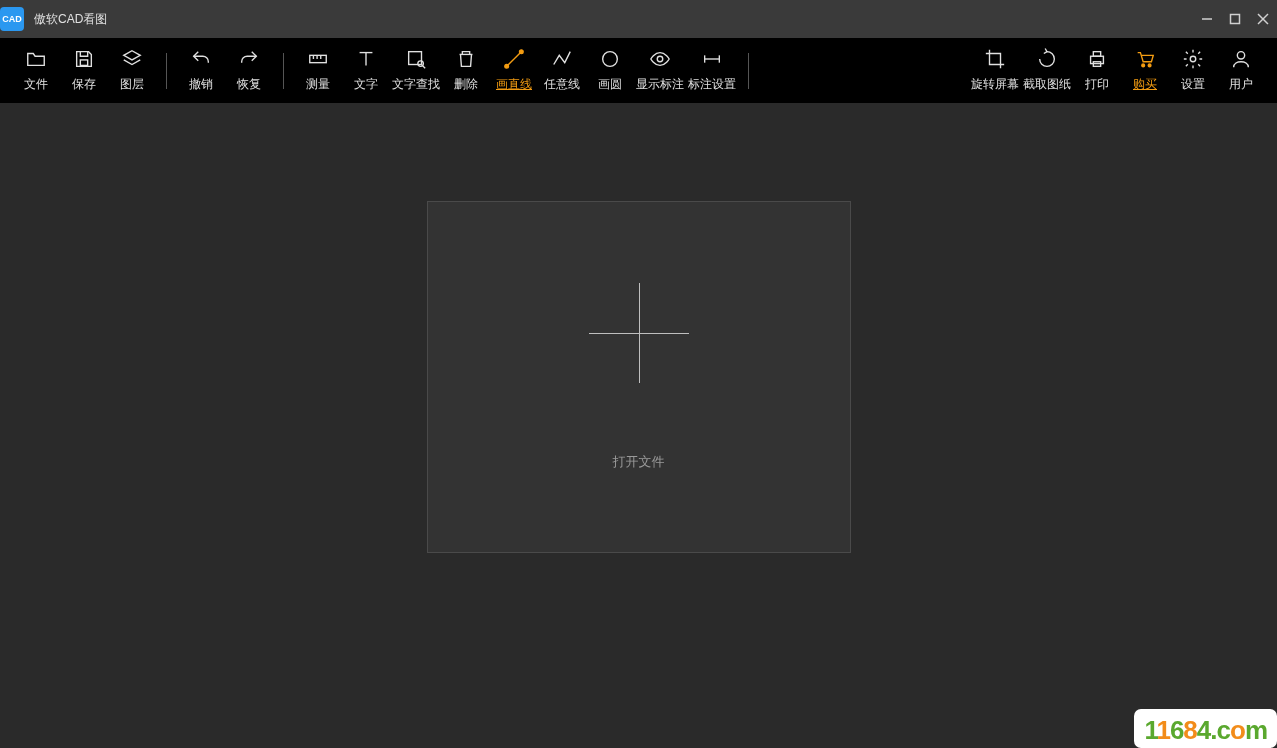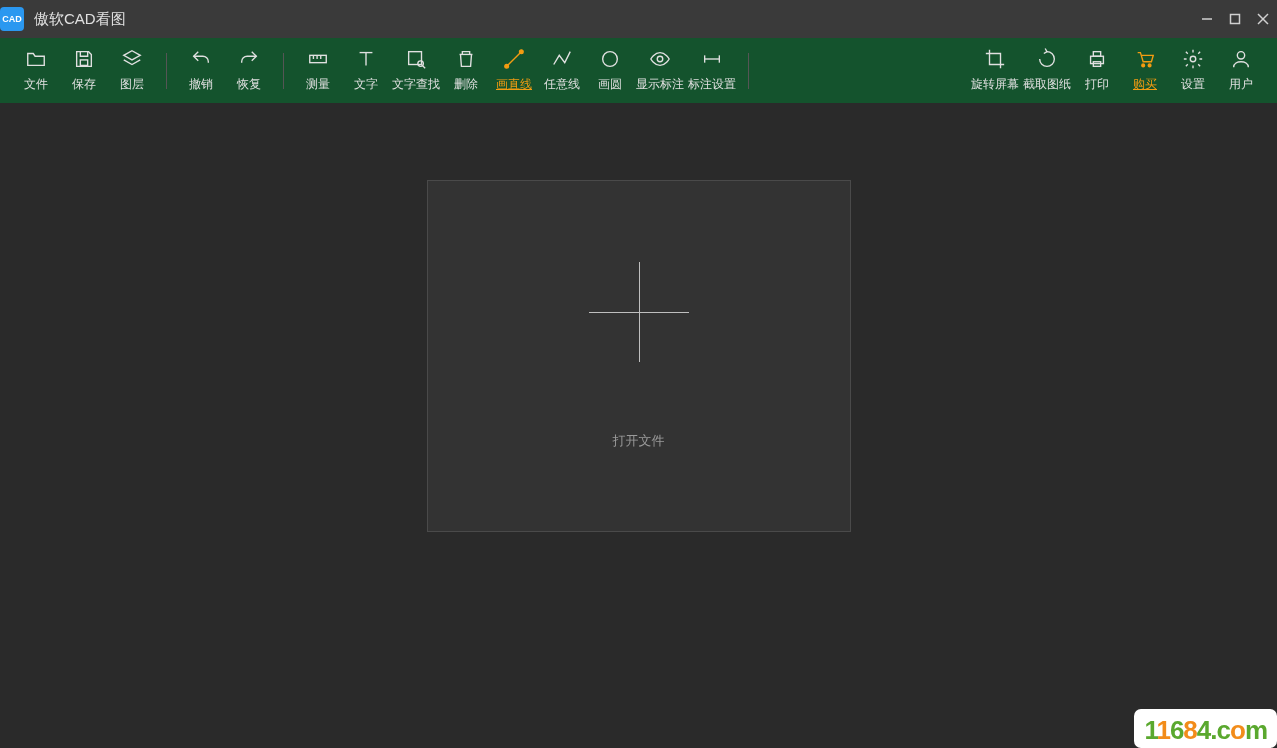--- a/index.html
+++ b/index.html
@@ -1,37 +1,37 @@
 <!DOCTYPE html>
 <html><head>
 <meta charset="utf-8">
 <style>
 * { margin:0; padding:0; box-sizing:border-box; }
 body { width:1277px; height:748px; background:#2a2a2a; font-family:"Microsoft YaHei","PingFang SC",sans-serif; overflow:hidden; position:relative; }
 
 
 .title-bar { height:38px; background:#3a3a3a; display:flex; align-items:center; padding:0 0; }
 .app-icon { width:24px; height:24px; background:#2b98f0; border-radius:4px; display:flex; align-items:center; justify-content:center; color:#fff; font-size:9px; font-weight:bold; margin-right:10px; }
-.app-title { color:#e0e0e0; font-size:15px; flex:1; }
+.app-title { color:#e0e0e0; font-size:12px; flex:1; }
 .win-controls { display:flex; gap:0; }
 .win-btn { width:28px; height:28px; display:flex; align-items:center; justify-content:center; color:#d0d0d0; cursor:pointer; }
 .win-btn svg { width:12px; height:12px; }
 
 
-.toolbar { height:65px; background:#14532d; display:flex; align-items:center; padding:0 12px; }
+.toolbar { height:65px; background:#000000; display:flex; align-items:center; padding:0 12px; }
 .tool-btn { display:flex; flex-direction:column; align-items:center; justify-content:center; min-width:48px; height:60px; color:#e0e0e0; cursor:pointer; gap:6px; padding:0 2px; }
 .tool-btn.accent { color:#f39c12;text-decoration:underline; }
 .tool-btn .ico { width:22px; height:22px; display:flex; align-items:center; justify-content:center; }
 .tool-btn .ico svg { stroke:currentColor; fill:none; stroke-width:1.5; }
 .tool-btn .lbl { font-size:12px; white-space:nowrap; }
 .tool-sep { width:1px; height:36px; background:#555; margin:0 10px; }
 .toolbar-spacer { flex:1; }
 
 
-.canvas { position:absolute; top:103px; left:0; right:0; bottom:0; background:#2a2a2a; display:flex; align-items:flex-start; justify-content:center; padding-top:77px; }
+.canvas { position:absolute; top:103px; left:0; right:0; bottom:0; background:#2a2a2a; display:flex; align-items:flex-start; justify-content:center; padding-top:98px; }
 .drop-panel { width:424px; height:352px; background:#333333; border:1px solid #4a4a4a; display:flex; flex-direction:column; align-items:center; justify-content:center; gap:70px; cursor:pointer; }
 .plus-ico { position:relative; width:100px; height:100px; }
 .plus-ico .v { position:absolute; left:50%; top:0; width:1px; height:100%; background:#bfbfbf; }
 .plus-ico .h { position:absolute; top:50%; left:0; height:1px; width:100%; background:#bfbfbf; }
 .drop-label { color:#9a9a9a; font-size:13px; }
 
 
 .watermark { position:absolute; right:0; bottom:0; background:#fff; padding:6px 10px 2px 10px; font-family:Arial,sans-serif; font-size:26px; font-weight:900; letter-spacing:-1px;border-radius:7px; }
 .watermark .g { color:#5aa82e; }
 .watermark .o { color:#f28c1a; }

